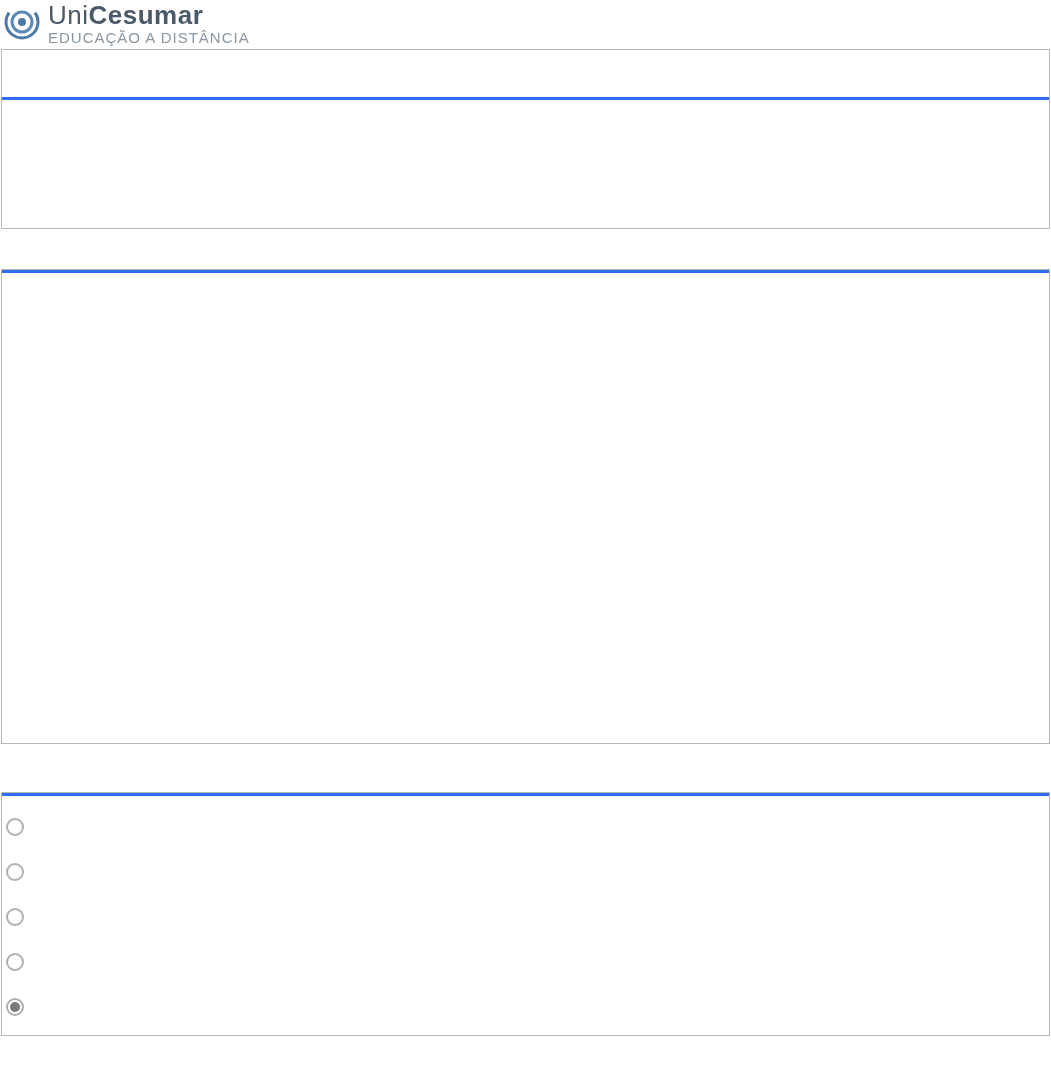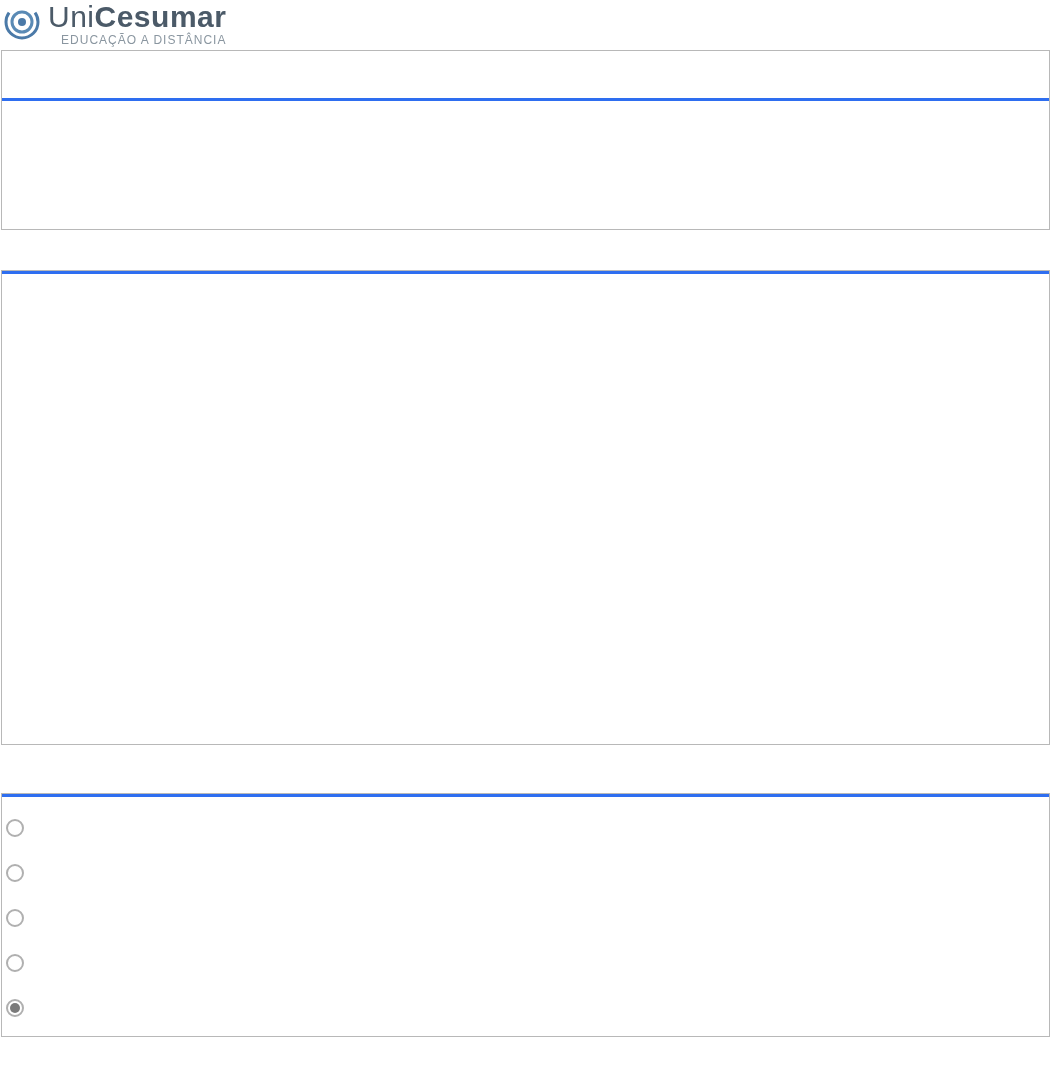--- a/index.html
+++ b/index.html
@@ -27,30 +27,30 @@
     .logo-mark svg {
       width: 40px;
       height: 40px;
     }
     .logo-text {
       display: flex;
       flex-direction: column;
       line-height: 1;
     }
     .logo-brand {
-      font-size: 30px;
+      font-size: 26px;
       font-weight: 400;
       color: #4b5a68;
       letter-spacing: 0.5px;
     }
     .logo-brand .bold {
       font-weight: 700;
     }
     .logo-subtitle {
-      font-size: 12px;
+      font-size: 15px;
       color: #8a96a0;
       letter-spacing: 1px;
       text-align: right;
       margin-top: 2px;
     }
     .panel {
       border: 1px solid #b8b8b8;
       margin: 0 1px;
       background: #fff;
     }

